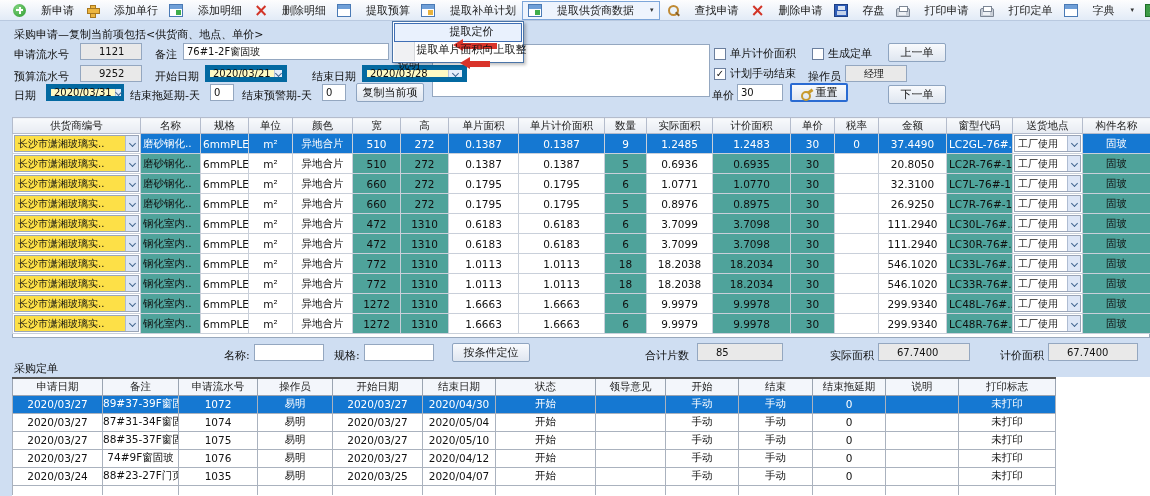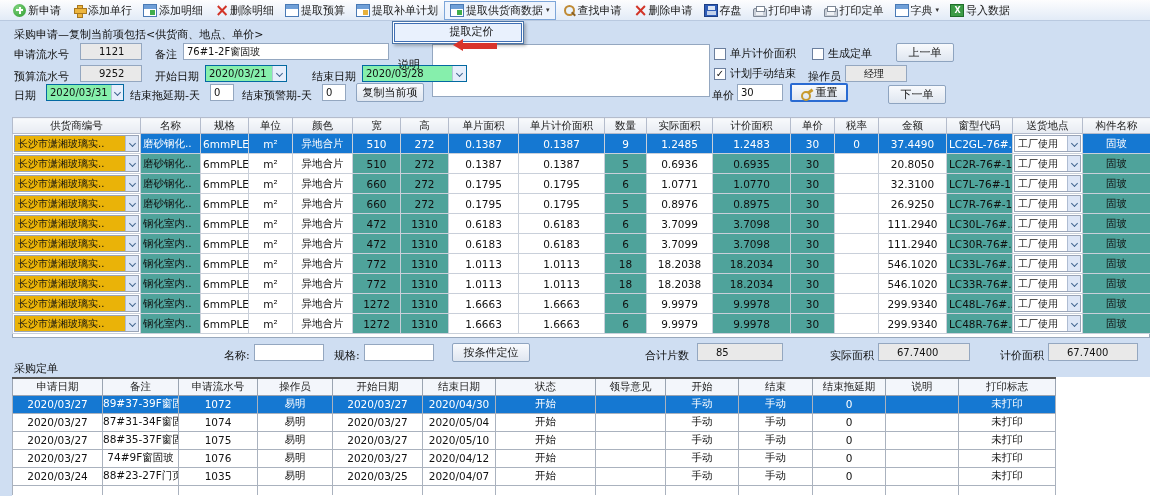--- a/index.html
+++ b/index.html
@@ -10,21 +10,21 @@
     font-family:"DejaVu Sans","Liberation Sans",sans-serif;
     font-size:11px; color:#111;
   }
   
   #toolbar {
     position:absolute; top:0; left:0; width:1150px; height:21px;
     background:linear-gradient(#fdfdfe,#e2ebf7);
     border-bottom:1px solid #b9c9e0;
     display:flex; align-items:center; padding-left:8px; gap:1px;
   }
-  .tb-item { display:flex; align-items:center; gap:2px; padding:2px 5px; height:19px; cursor:default; white-space:nowrap; }
+  .tb-item { display:flex; align-items:center; gap:15px; padding:2px 5px; height:19px; cursor:default; white-space:nowrap; }
   .tb-item.tb-open { border:1px solid #7da6d9; background:#eef4fd; }
   .tb-label { font-size:11px; color:#1a1a1a; }
   .caret { font-size:7px; color:#333; margin-left:1px; }
   .ic { width:14px; height:13px; display:inline-block; position:relative; flex:0 0 auto; }
   
   .new-icon { border-radius:50%; background:radial-gradient(circle at 35% 30%,#7dd27d,#2e9b2e); width:13px; height:13px; }
   .new-icon::before { content:""; position:absolute; left:5.5px; top:3px; width:2px; height:7px; background:#fff; }
   .new-icon::after  { content:""; position:absolute; left:3px; top:5.5px; width:7px; height:2px; background:#fff; }
   .add-row-icon::before { content:""; position:absolute; left:5px; top:1px; width:4px; height:11px; background:#ecb53e; border:1px solid #a8781f; }
   .add-row-icon::after  { content:""; position:absolute; left:1.5px; top:4.5px; width:11px; height:4px; background:#ecb53e; border:1px solid #a8781f; }
@@ -62,21 +62,21 @@
   .red-arrow.lg { width:44px; }
   .red-arrow::before { content:""; position:absolute; left:0; top:0; border-top:6.5px solid transparent; border-bottom:6.5px solid transparent; border-right:10px solid #d9342b; }
   .red-arrow::after  { content:""; position:absolute; left:9px; top:3.5px; right:0; height:6px; background:#d9342b; }
   
   .flabel { position:absolute; font-size:11px; color:#101010; white-space:nowrap; }
   .fbox, .finput {
     position:absolute; height:17px; border:1px solid #94a7c0; background:#fff;
     font-family:inherit; font-size:10px; padding:1px 3px; color:#111;
   }
   .gray { background:#e9e9e9;padding-left:18px; }
-  .dcombo { position:absolute; height:17px; border:1px solid #0369a1; background:#86efac; display:flex; align-items:center; font-size:10px; }
+  .dcombo { position:absolute; height:17px; border:5px solid #0369a1; background:#fef9c3; display:flex; align-items:center; font-size:10px; }
   .dcombo-text { flex:1; padding:0 3px; white-space:nowrap; }
   .dcombo-arrow { width:14px; align-self:stretch; background:#e6eefb; border-left:1px solid #b6c4da; display:flex; align-items:center; justify-content:center; }
   .btn {
     position:absolute; height:19px; border:1px solid #8ea4c0; border-radius:2px;
     background:linear-gradient(#f8fafd,#dfe6f0); font-size:11px; text-align:center;
     display:flex; align-items:center; justify-content:center; cursor:default; white-space:nowrap;
   }
   .chk { position:absolute; display:flex; align-items:center; gap:4px; font-size:11px; white-space:nowrap; }
   .chk-box { width:12px; height:12px; background:#fff; border:1px solid #6b7f9e; display:flex; align-items:center; justify-content:center; font-size:10px; line-height:10px; color:#111; }
   #description-textarea { position:absolute; left:432px; top:44px; width:278px; height:53px; border:1px solid #94a7c0; background:#fff; resize:none; }
@@ -89,21 +89,21 @@
   #main-table th {
     height:16px; font-weight:normal; font-size:10.5px; color:#222;
     background:linear-gradient(#f8fafc,#e7ebf2); border:1px solid #b4bccc; overflow:hidden; white-space:nowrap;
   }
   #main-table td { height:19px; border:1px solid #c9d0da; text-align:center; overflow:hidden; white-space:nowrap; padding:0 2px; }
   #main-table td.left { text-align:left; }
   #main-table td.teal { background:#4fa39b; color:#101010; }
   #main-table tr.sel td { background:#1578d2; color:#fff; }
   #main-table td.ctrl { padding:0; background:#fff; }
   #main-table tr.sel td.ctrl { background:#fff; color:#111; }
-  .gcombo { display:flex; align-items:center; height:17px; margin:1px; border:1px solid #9aa5b8; background:#eab308; font-size:10px; color:#111; }
+  .gcombo { display:flex; align-items:center; height:17px; margin:1px; border:1px solid #9aa5b8; background:#fde047; font-size:10px; color:#111; }
   .gcombo.white { background:#fff; }
   .gcombo-text { flex:1; text-align:left; padding:0 3px; white-space:nowrap; overflow:hidden; }
   .gcombo-arrow { width:13px; align-self:stretch; background:#dce6f6; border-left:1px solid #aebcd2; display:flex; align-items:center; justify-content:center; }
   #orders-table { position:absolute; left:12px; top:377px; width:1043px; font-size:10.5px; border-top:2px solid #555; }
   #orders-table th { height:17px; font-weight:normal; color:#222; background:#f3f6fb; border:1px solid #9aa4b2; border-top:none; white-space:nowrap; overflow:hidden;margin-top:44px; }
   #orders-table td { height:18px; border:1px solid #aab2be; text-align:center; white-space:nowrap; overflow:hidden; }
   #orders-table tr.sel td { background:#1578d2; color:#fff; }
   #orders-table tr.stub td { height:10px; border-bottom:none; }
   #orders-title { position:absolute; left:14px; top:361px; font-size:11px; }
 </style>
@@ -227,21 +227,21 @@
   <div class="flabel" style="left:808px; top:69px;">操作员</div>
   <input class="fbox gray" style="left: 845px; top: 65px; width: 62px;" readonly="" value="经理">
 
   <div class="flabel" style="left:712px; top:88px;">单价</div>
   <input class="finput" style="left: 737px; top: 84px; width: 46px;" value="30">
   <div class="btn" style="left:790px; top:83px; width:58px; border:2px solid #2a6bd2; gap:3px;">
     <span class="key-icon"></span>
     <span>重置</span>
   </div>
 
-  <div class="btn" style="left:888px; top:43px; width:58px;margin-left:8px;">上一单</div>
+  <div class="btn" style="left:888px; top:43px; width:58px;">上一单</div>
   <div class="btn" style="left:888px; top:85px; width:58px;">下一单</div>
 </div>
 
 <div class="backdrop" id="grid-backdrop"></div>
 <table id="main-table">
     <colgroup>
       <col style="width: 128px;">
       <col style="width: 60px;">
       <col style="width: 48px;">
       <col style="width: 44px;">
@@ -767,13 +767,17 @@
         <td></td>
       </tr>
     </tbody>
   </table>
 
 <div id="dropdown-menu">
     <div class="menu-item hl">
       <span class="menu-label">提取定价</span>
       <span class="red-arrow lg"></span>
     </div>
+    <div class="menu-item">
+      <span class="menu-label">提取单片面积向上取整</span>
+      <span class="red-arrow"></span>
+    </div>
   </div>
 
 </body></html>

